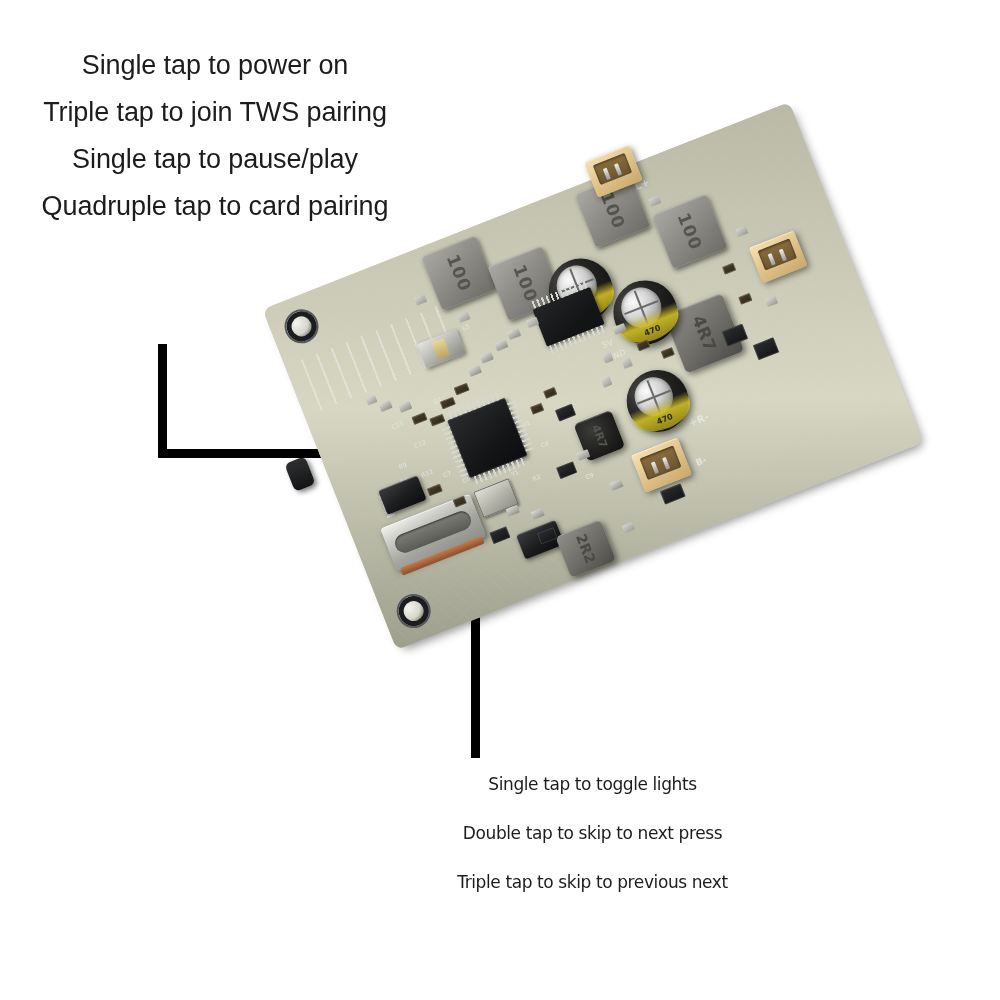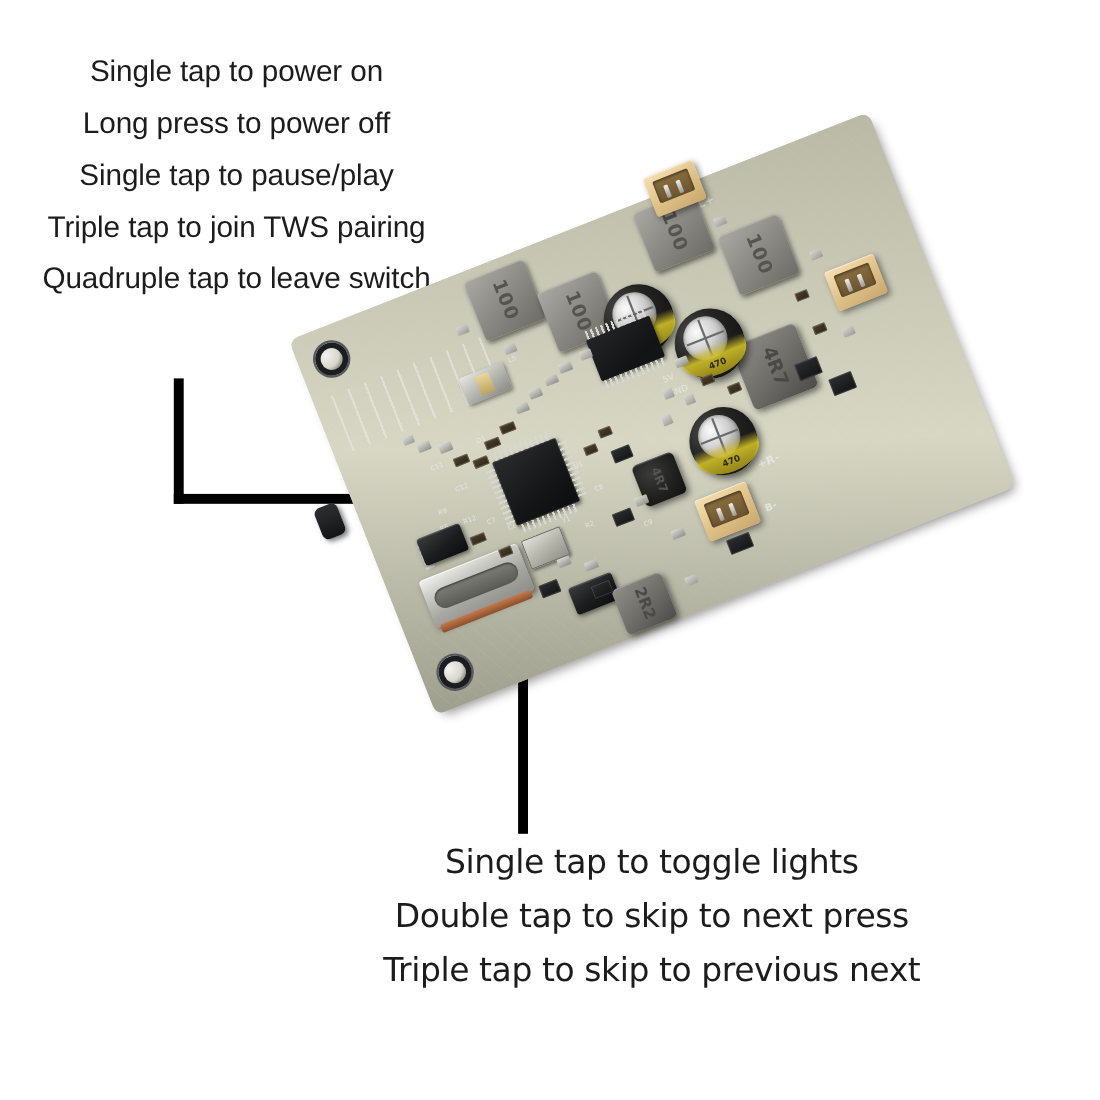--- a/index.html
+++ b/index.html
@@ -29,21 +29,21 @@
     white-space: nowrap;
   }
   .anno-top .ln { display: block; }
 
   .anno-bottom {
     position: absolute;
     left: 330px; top: 760px;
     width: 525px;
     text-align: center;
     font-family: "DejaVu Sans", sans-serif;
-    font-size: 30px;
+    font-size: 17px;
     line-height: 49px;
     color: #1c1c1c;
     letter-spacing: -0.4px;
     white-space: nowrap;
   }
   .anno-bottom .ln { display: block; }
 
   
   .leader { position: absolute; background: #000; }
   #leader-top-v  { left: 158px; top: 344px; width: 9px;  height: 114px; }
@@ -304,24 +304,23 @@
       repeating-linear-gradient(-24deg, rgba(190,195,190,0.20) 0 1px, rgba(0,0,0,0) 1px 17px);
   }
 </style>
 </head>
 <body>
 
 <div id="root">
 
   <div class="anno-top">
     <span class="ln">Single tap to power on</span>
-    <span class="ln">Long press to power off</span>
+    <span class="ln">Triple tap to join TWS pairing</span>
     <span class="ln">Single tap to pause/play</span>
-    <span class="ln">Triple tap to join TWS pairing</span>
-    <span class="ln">Quadruple tap to leave switch</span>
+    <span class="ln">Quadruple tap to card pairing</span>
   </div>
 
   <div class="anno-bottom">
     <span class="ln">Single tap to toggle lights</span>
     <span class="ln">Double tap to skip to next press</span>
     <span class="ln">Triple tap to skip to previous next</span>
   </div>
 
   <div class="leader" id="leader-top-v"></div>
   <div class="leader" id="leader-top-h"></div>

